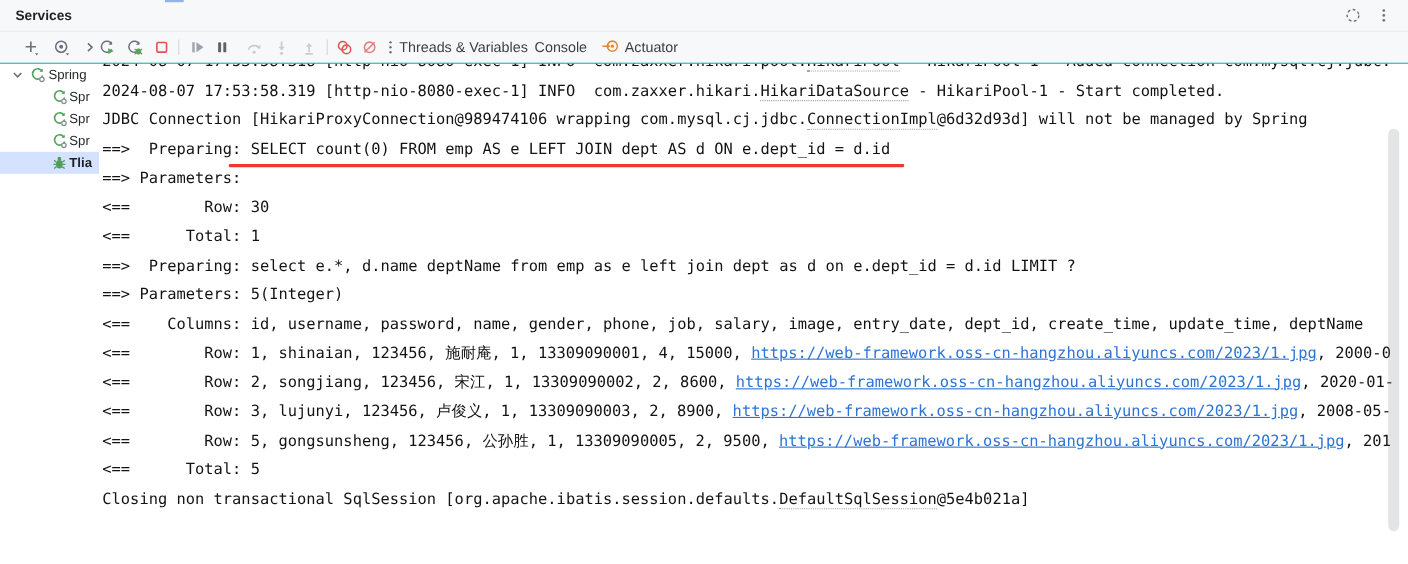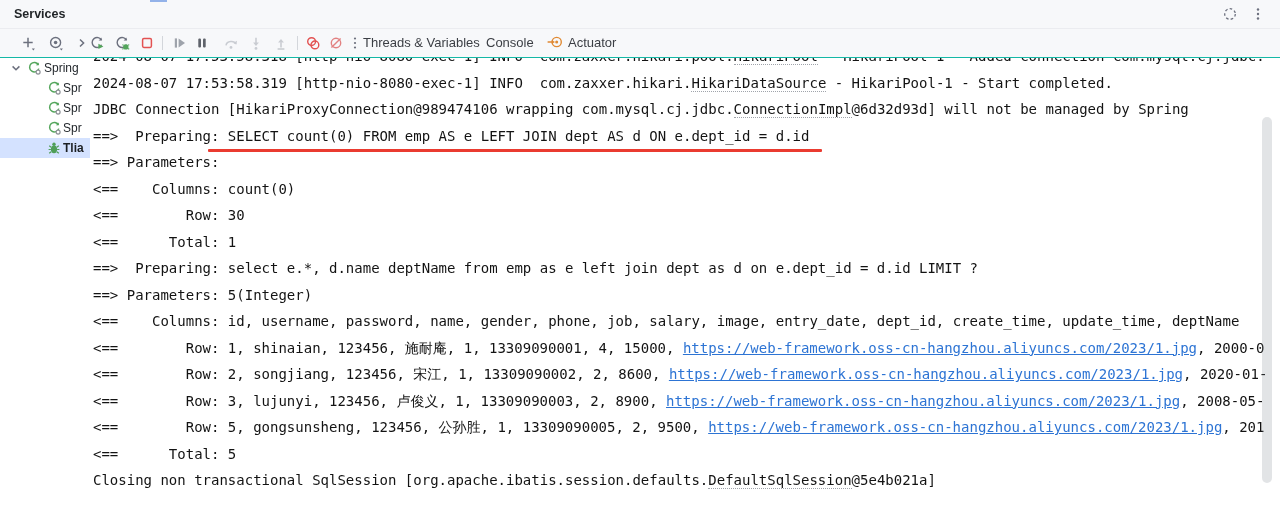--- a/index.html
+++ b/index.html
@@ -223,21 +223,20 @@
       </div>
     </div>
 
   <div class="console">
     <div class="clines" id="console-lines">
         <div class="cline"><span class="pl">2024-08-07 17:53:58.318 [http-nio-8080-exec-1] INFO  com.zaxxer.hikari.pool.</span><span class="dot">HikariPool</span><span class="pl"> - HikariPool-1 - Added connection com.mysql.cj.jdbc.</span></div>
         <div class="cline"><span class="pl">2024-08-07 17:53:58.319 [http-nio-8080-exec-1] INFO  com.zaxxer.hikari.</span><span class="dot">HikariDataSource</span><span class="pl"> - HikariPool-1 - Start completed.</span></div>
         <div class="cline"><span class="pl">JDBC Connection [HikariProxyConnection@989474106 wrapping com.mysql.cj.jdbc.</span><span class="dot">ConnectionImpl</span><span class="pl">@6d32d93d] will not be managed by Spring</span></div>
         <div class="cline"><span class="pl">==&gt;  Preparing: SELECT count(0) FROM emp AS e LEFT JOIN dept AS d ON e.dept_id = d.id</span></div>
         <div class="cline"><span class="pl">==&gt; Parameters: </span></div>
-        <div class="cline"><span class="pl">&lt;==    Columns: count(0)</span></div>
         <div class="cline"><span class="pl">&lt;==        Row: 30</span></div>
         <div class="cline"><span class="pl">&lt;==      Total: 1</span></div>
         <div class="cline"><span class="pl">==&gt;  Preparing: select e.*, d.name deptName from emp as e left join dept as d on e.dept_id = d.id LIMIT ?</span></div>
         <div class="cline"><span class="pl">==&gt; Parameters: 5(Integer)</span></div>
         <div class="cline"><span class="pl">&lt;==    Columns: id, username, password, name, gender, phone, job, salary, image, entry_date, dept_id, create_time, update_time, deptName</span></div>
         <div class="cline"><span class="pl">&lt;==        Row: 1, shinaian, 123456, 施耐庵, 1, 13309090001, 4, 15000, </span><span class="lnk">https://web-framework.oss-cn-hangzhou.aliyuncs.com/2023/1.jpg</span><span class="pl">, 2000-0</span></div>
         <div class="cline"><span class="pl">&lt;==        Row: 2, songjiang, 123456, 宋江, 1, 13309090002, 2, 8600, </span><span class="lnk">https://web-framework.oss-cn-hangzhou.aliyuncs.com/2023/1.jpg</span><span class="pl">, 2020-01-</span></div>
         <div class="cline"><span class="pl">&lt;==        Row: 3, lujunyi, 123456, 卢俊义, 1, 13309090003, 2, 8900, </span><span class="lnk">https://web-framework.oss-cn-hangzhou.aliyuncs.com/2023/1.jpg</span><span class="pl">, 2008-05-</span></div>
         <div class="cline"><span class="pl">&lt;==        Row: 5, gongsunsheng, 123456, 公孙胜, 1, 13309090005, 2, 9500, </span><span class="lnk">https://web-framework.oss-cn-hangzhou.aliyuncs.com/2023/1.jpg</span><span class="pl">, 201</span></div>
         <div class="cline"><span class="pl">&lt;==      Total: 5</span></div>

